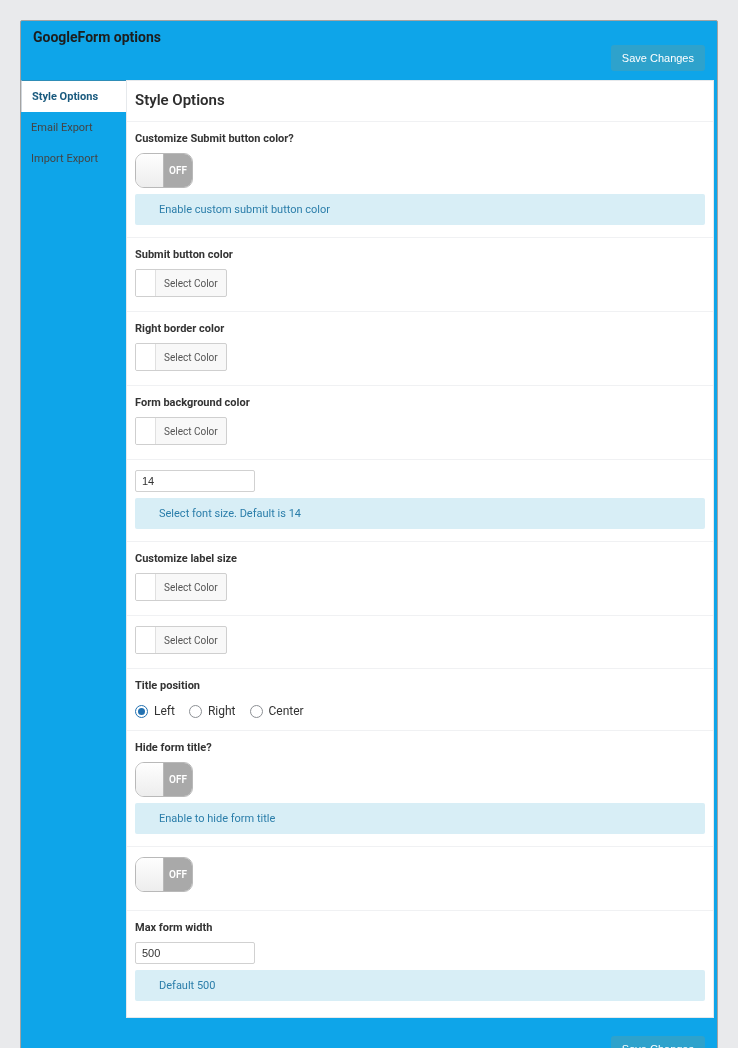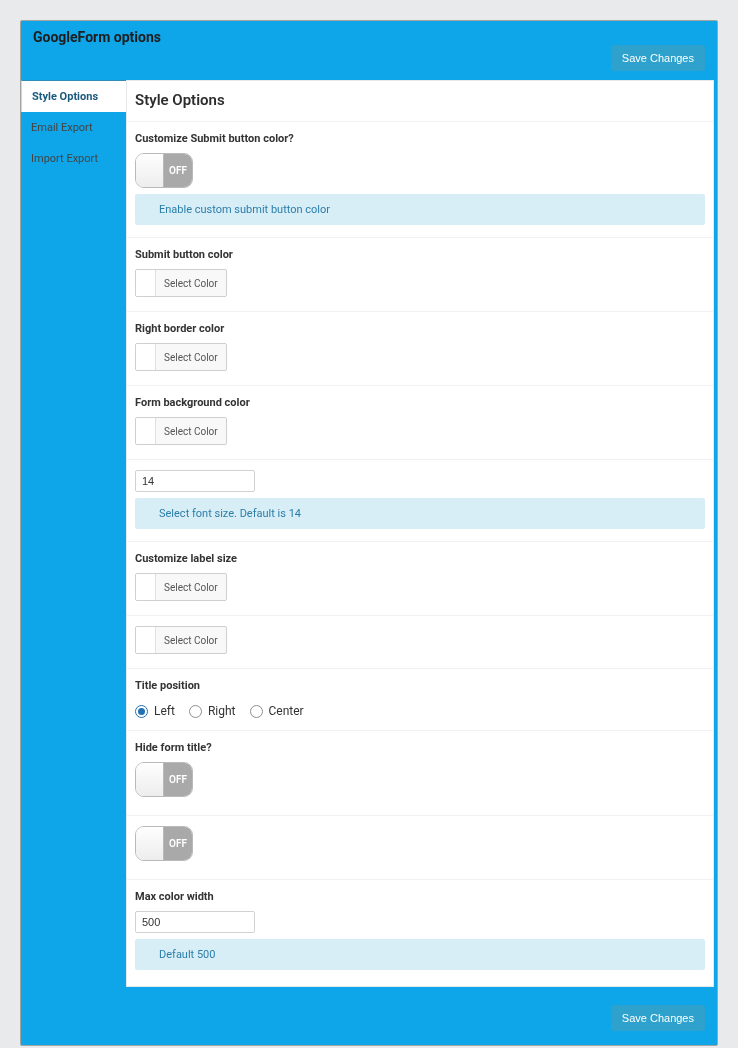--- a/index.html
+++ b/index.html
@@ -283,31 +283,32 @@
             </label>
           </div>
         </div>
 
         <div class="block">
           <div class="block-label">Hide form title?</div>
           <div class="switch">
             <div class="switch-handle"></div>
             <div class="switch-label">OFF</div>
           </div>
+          <div class="help">Enable to hide form title</div>
         </div>
 
         <div class="block">
           <div class="switch">
             <div class="switch-handle"></div>
             <div class="switch-label">OFF</div>
           </div>
         </div>
 
         <div class="block">
-          <div class="block-label">Max color width</div>
+          <div class="block-label">Max form width</div>
           <input type="text" class="text-input" value="500" style="">
           <div class="help">Default 500</div>
         </div>
 
       </div>
     </div>
 
     <div class="clearfix">
       <button class="btn-save-bottom">Save Changes</button>
     </div>

